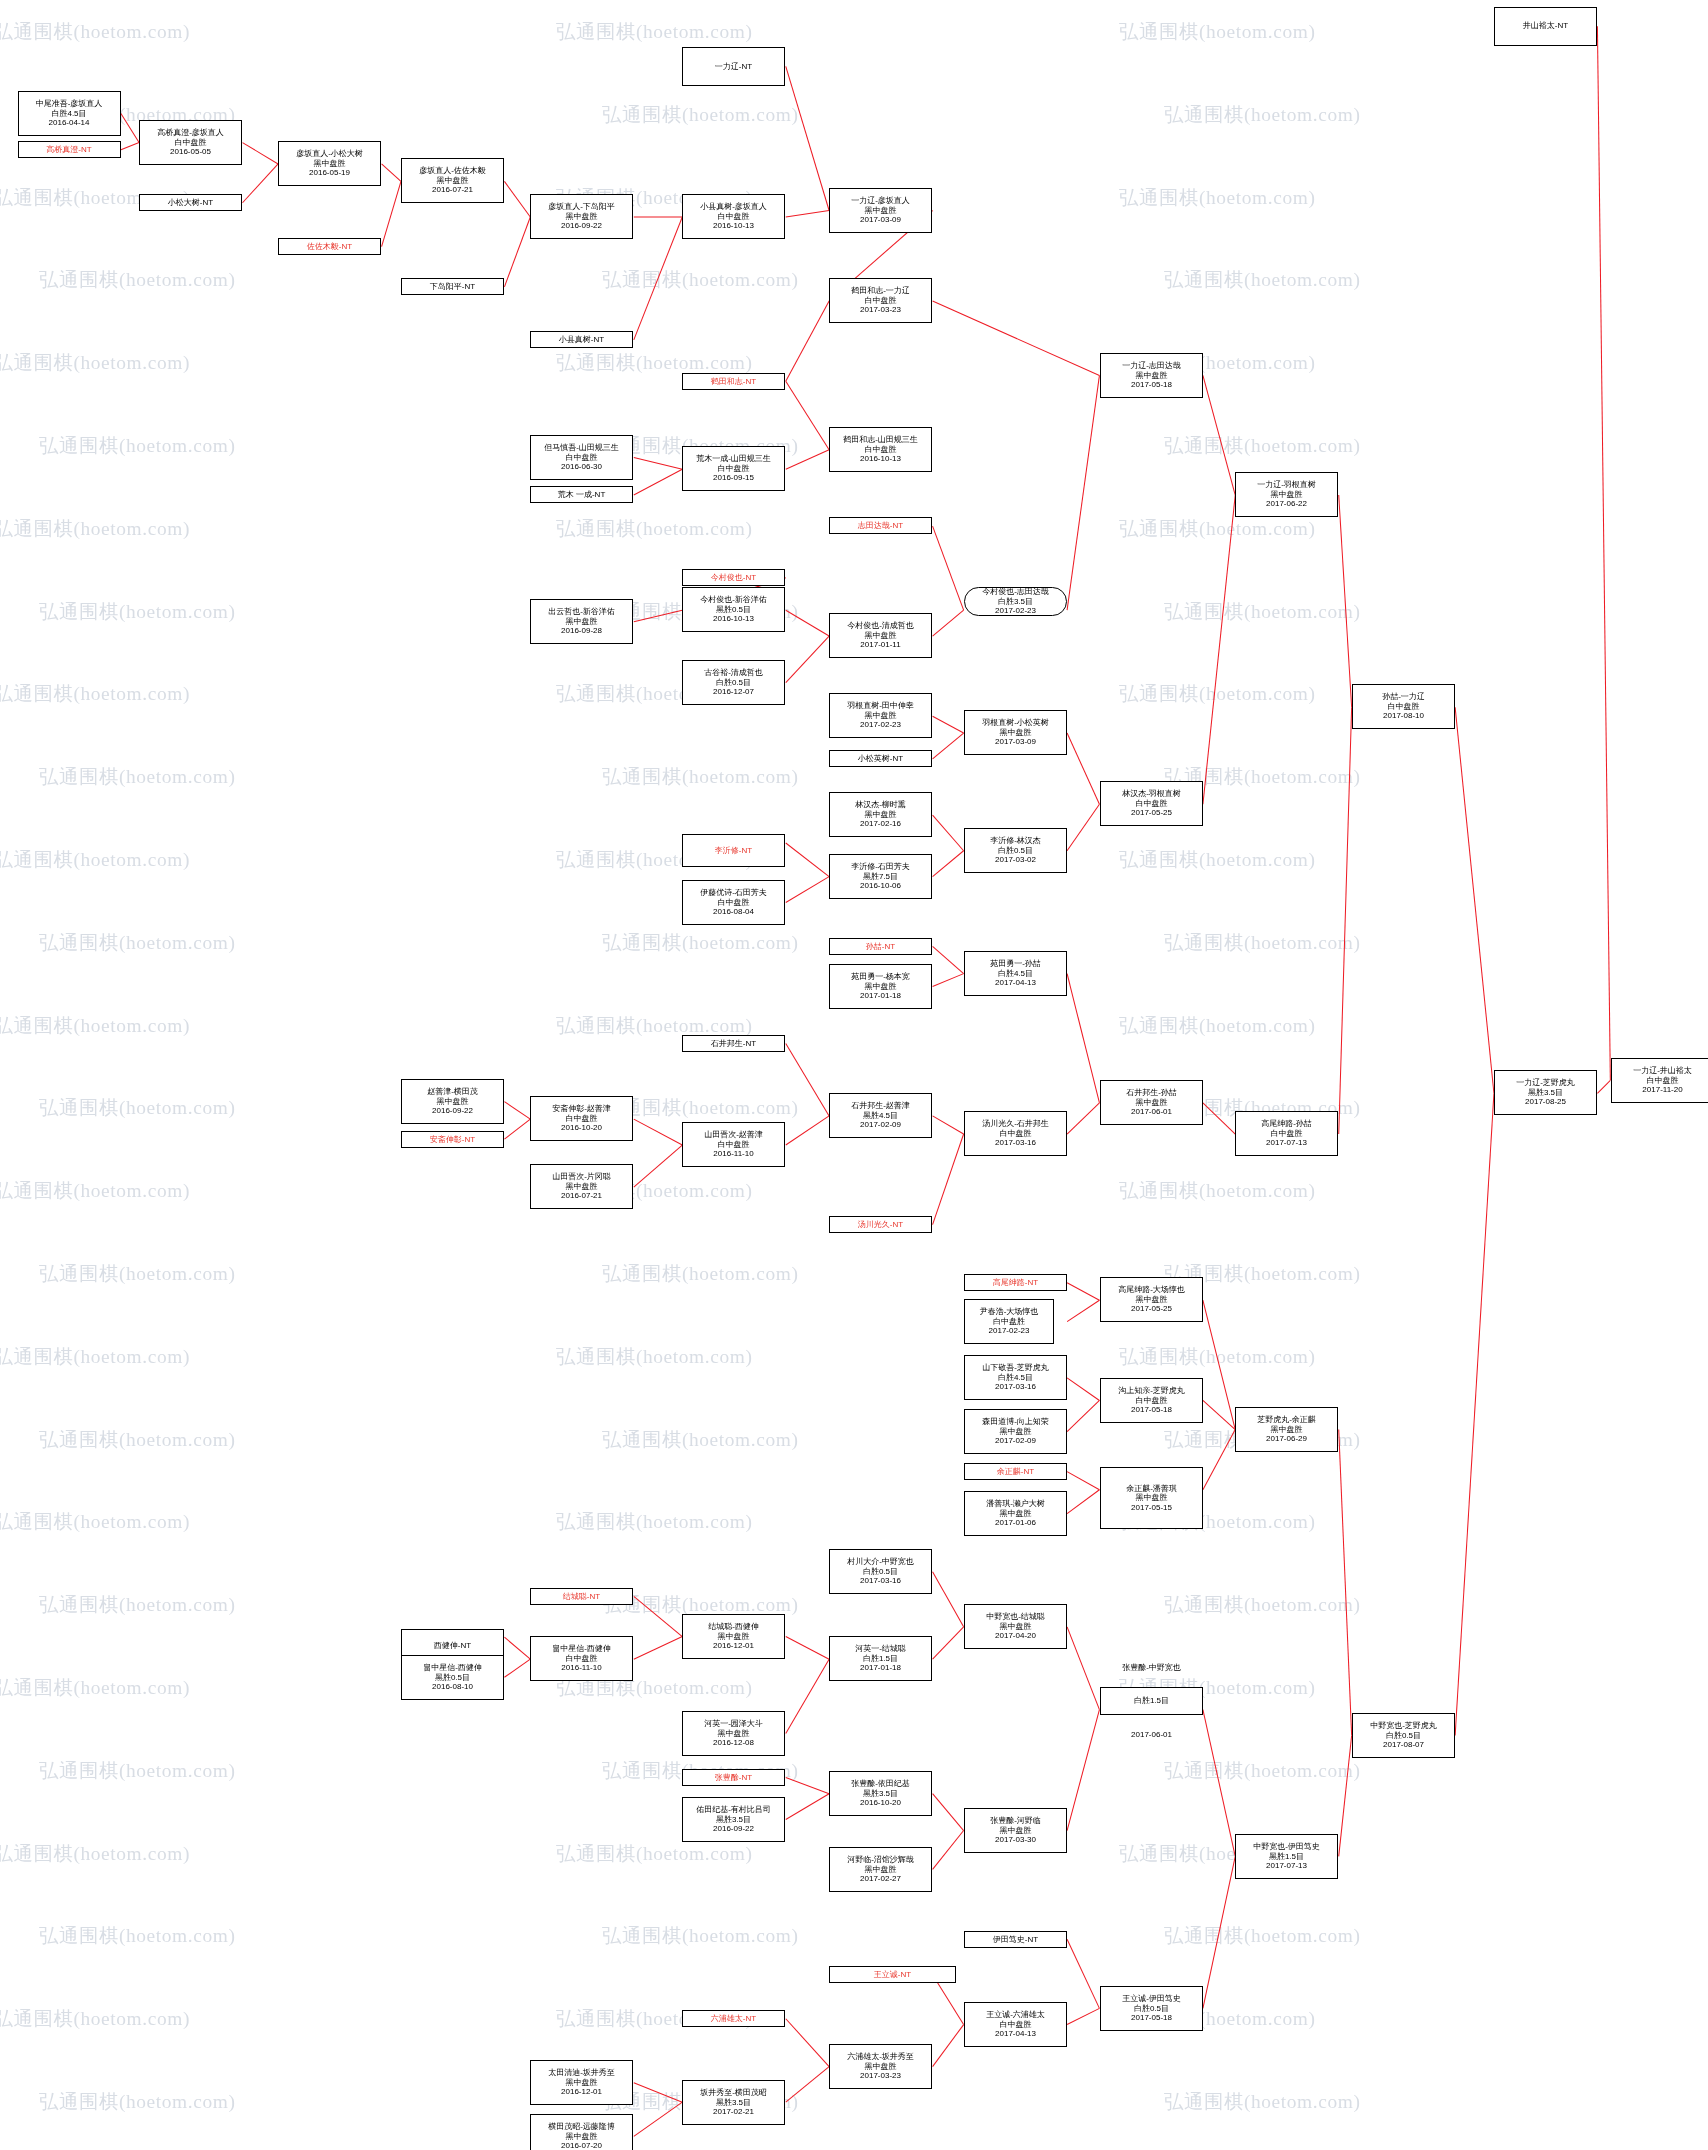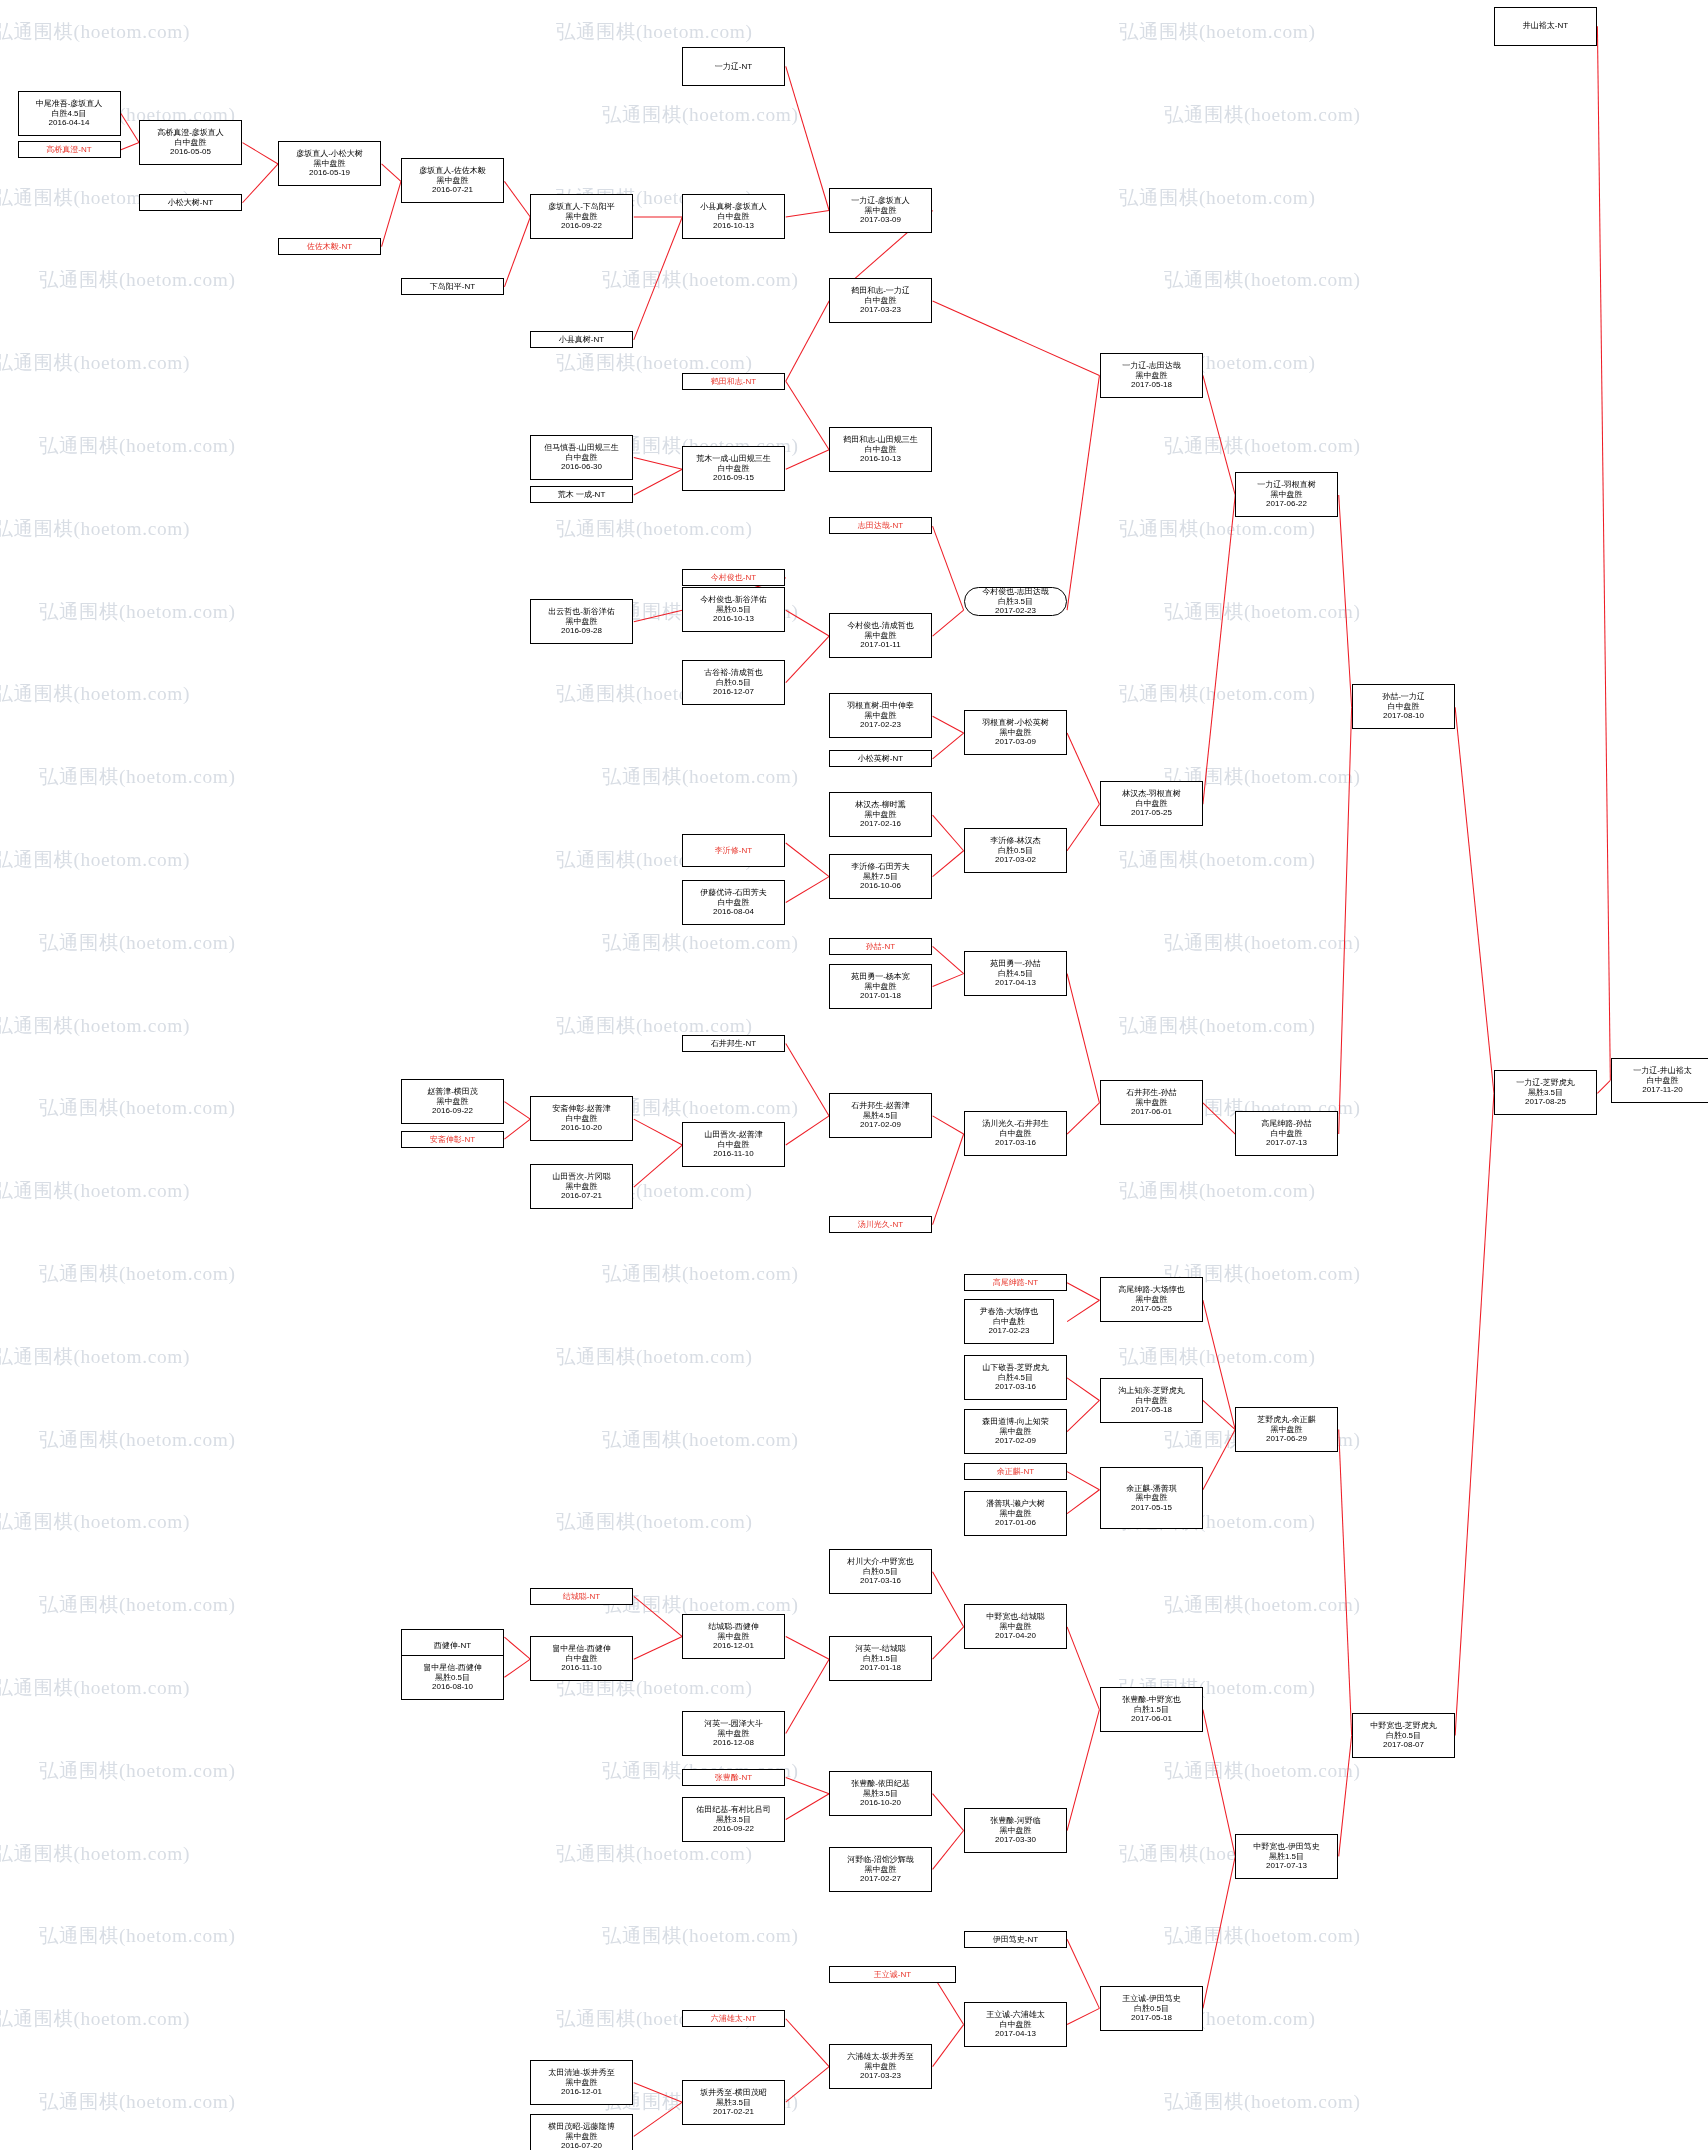--- a/index.html
+++ b/index.html
@@ -541,21 +541,21 @@
       <div class="node" style="left: 829px; top: 1847px; width: 103px; height: 45px;">
         <div class="ln blk">河野临-沼馆沙辉哉</div>
         <div class="ln blk">黑中盘胜</div>
         <div class="ln blk">2017-02-27</div>
       </div>
       <div class="node" style="left: 964px; top: 1808px; width: 103px; height: 45px;">
         <div class="ln blk">张豊酴-河野临</div>
         <div class="ln blk">黑中盘胜</div>
         <div class="ln blk">2017-03-30</div>
       </div>
-      <div class="node" style="left: 1100px; top: 1687px; width: 103px; height: 45px;">
+      <div class="node" style="left: 1100px; top: 1687px; width: 103px; height: 28px; gap: 24px;">
         <div class="ln blk">张豊酴-中野宽也</div>
         <div class="ln blk">白胜1.5目</div>
         <div class="ln blk">2017-06-01</div>
       </div>
       <div class="node" style="left: 1235px; top: 1834px; width: 103px; height: 45px; text-align: center;">
         <div class="ln blk">中野宽也-伊田笃史</div>
         <div class="ln blk">黑胜1.5目</div>
         <div class="ln blk">2017-07-13</div>
       </div>
       <div class="node" style="left: 964px; top: 1931px; width: 103px; height: 17px;">

